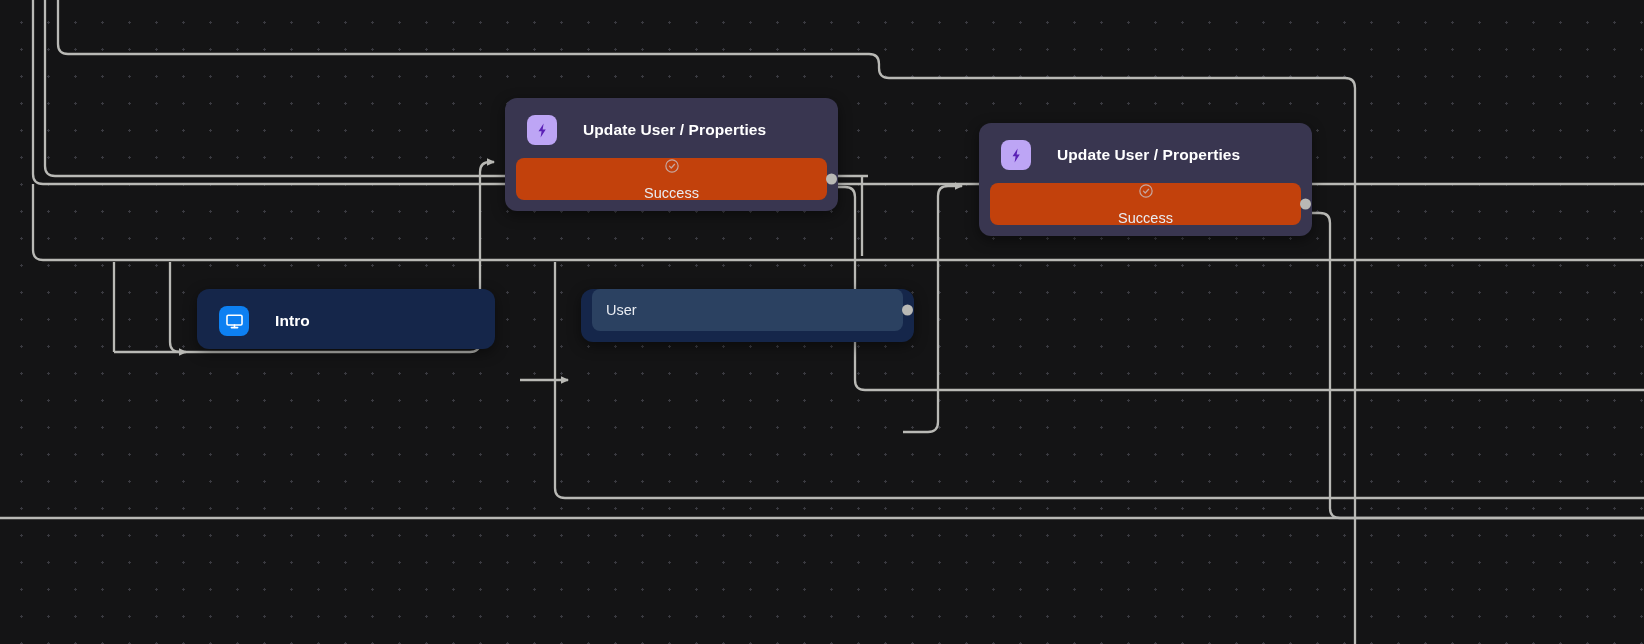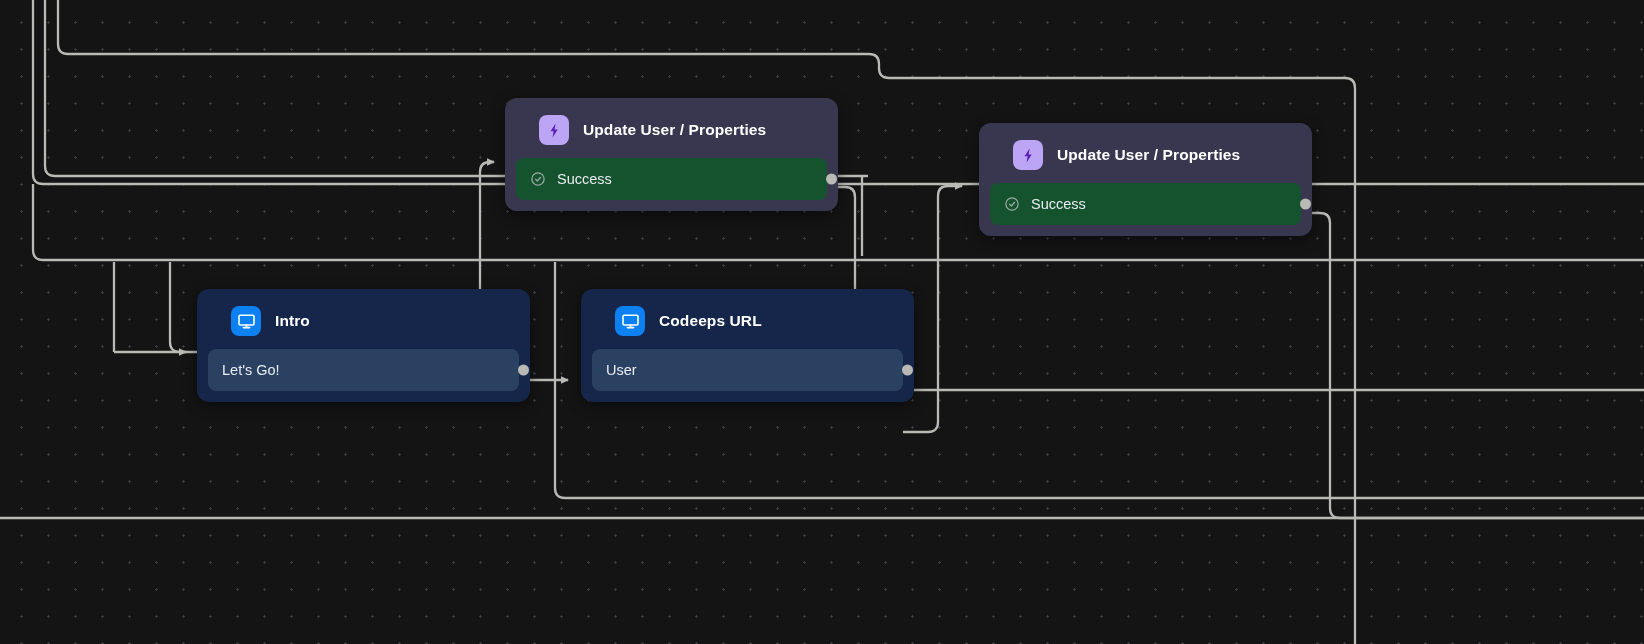--- a/index.html
+++ b/index.html
@@ -16,43 +16,43 @@
     background-position:8px 9px;
   }
   #edges{position:absolute;inset:0;width:1644px;height:644px;pointer-events:none;}
   .node{
     position:absolute;border-radius:12px;
     box-shadow:0 4px 14px rgba(0,0,0,.45);
   }
   .node.screen{background:#15264a;}
   .node.action{background:#393650;}
   .node-header{
-    display:flex;align-items:center;gap:14px;
-    padding:17px 18px 13px 34px;
+    display:flex;align-items:center;gap:26px;
+    padding:17px 18px 13px 22px;
   }
   .node-icon{
     width:30px;height:30px;border-radius:8px;
     display:flex;align-items:center;justify-content:center;flex:0 0 auto;
   }
   .node.screen .node-icon{background:#0d80f2;}
   .node.action .node-icon{background:#bda5f5;}
   .node-title{
     font-size:15.5px;font-weight:700;color:#ffffff;letter-spacing:.1px;
     white-space:nowrap;
   }
   .rows{padding:0 11px 11px 11px;display:flex;flex-direction:column;gap:9px;}
   .row{
     position:relative;border-radius:8px;
     display:flex;align-items:center;gap:11px;
     height:42px;padding:0 14px;
     font-size:14.5px;color:#e9ecf2;
     box-sizing:border-box;
   }
   .node.screen .row{background:#2b4161;}
-  .node.action .row{background:#14532d;}
+  .node.action .row{background:#c2410c;flex-direction:column;}
   .row-dot{
     position:absolute;right:-10px;top:50%;transform:translateY(-50%);
     width:11px;height:11px;border-radius:50%;background:#b9b9b5;
   }
   .check-icon{width:16px;height:16px;flex:0 0 auto;opacity:.75;}
 </style>
 </head>
 <body>
 
 <div id="canvas">
@@ -108,49 +108,33 @@
               <svg class="check-icon" viewBox="0 0 24 24" fill="none" stroke="#c9c9d2" stroke-width="1.8" stroke-linecap="round" stroke-linejoin="round">
                 <circle cx="12" cy="12" r="9.2"></circle>
                 <path d="M8.2 12.3 l2.7 2.7 l5.0 -5.6"></path>
               </svg>
             </span>
             <span>Success</span>
             <span class="row-dot"></span>
           </div>
         </div>
       </div>
-      <div class="node screen" style="left: 197px; top: 289px; width: 333px;">
+      <div class="node screen" style="left: 197px; top: 289px; width: 298px;">
         <div class="node-header">
           <div class="node-icon">
             <svg viewBox="0 0 24 24" width="19" height="19" fill="none" stroke="#ffffff" stroke-width="2" stroke-linecap="round" stroke-linejoin="round">
               <rect x="2.5" y="4" width="19" height="12.5" rx="1.6"></rect>
               <line x1="12" y1="16.5" x2="12" y2="19.5"></line>
               <line x1="8" y1="19.7" x2="16" y2="19.7"></line>
             </svg>
           </div>
           <div class="node-title">Intro</div>
         </div>
-        <div class="rows">
-          <div class="row">
-            <span>Let's Go!</span>
-            <span class="row-dot"></span>
-          </div>
-        </div>
       </div>
       <div class="node screen" style="left: 581px; top: 289px; width: 333px;">
-        <div class="node-header">
-          <div class="node-icon">
-            <svg viewBox="0 0 24 24" width="19" height="19" fill="none" stroke="#ffffff" stroke-width="2" stroke-linecap="round" stroke-linejoin="round">
-              <rect x="2.5" y="4" width="19" height="12.5" rx="1.6"></rect>
-              <line x1="12" y1="16.5" x2="12" y2="19.5"></line>
-              <line x1="8" y1="19.7" x2="16" y2="19.7"></line>
-            </svg>
-          </div>
-          <div class="node-title">Codeeps URL</div>
-        </div>
         <div class="rows">
           <div class="row">
             <span>User</span>
             <span class="row-dot"></span>
           </div>
         </div>
       </div>
       <div class="node action" style="left: 979px; top: 123px; width: 333px;">
         <div class="node-header">
           <div class="node-icon">

